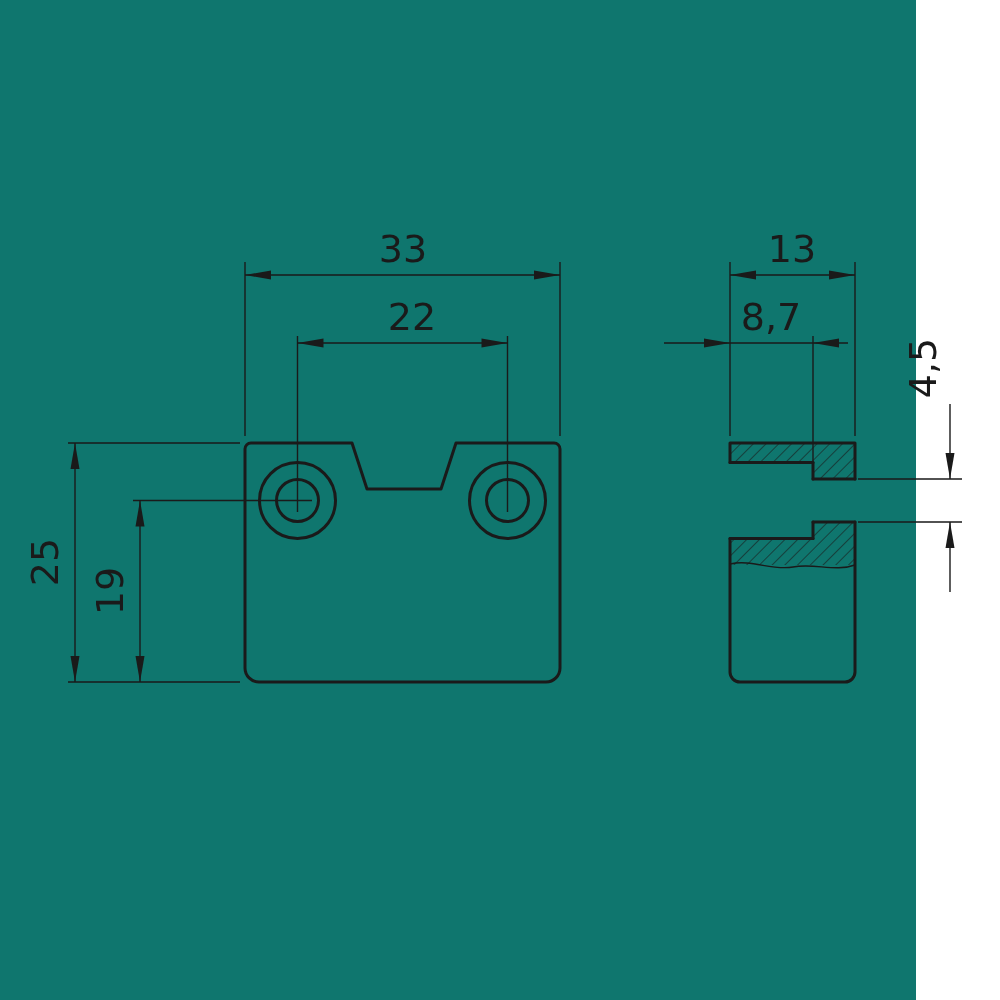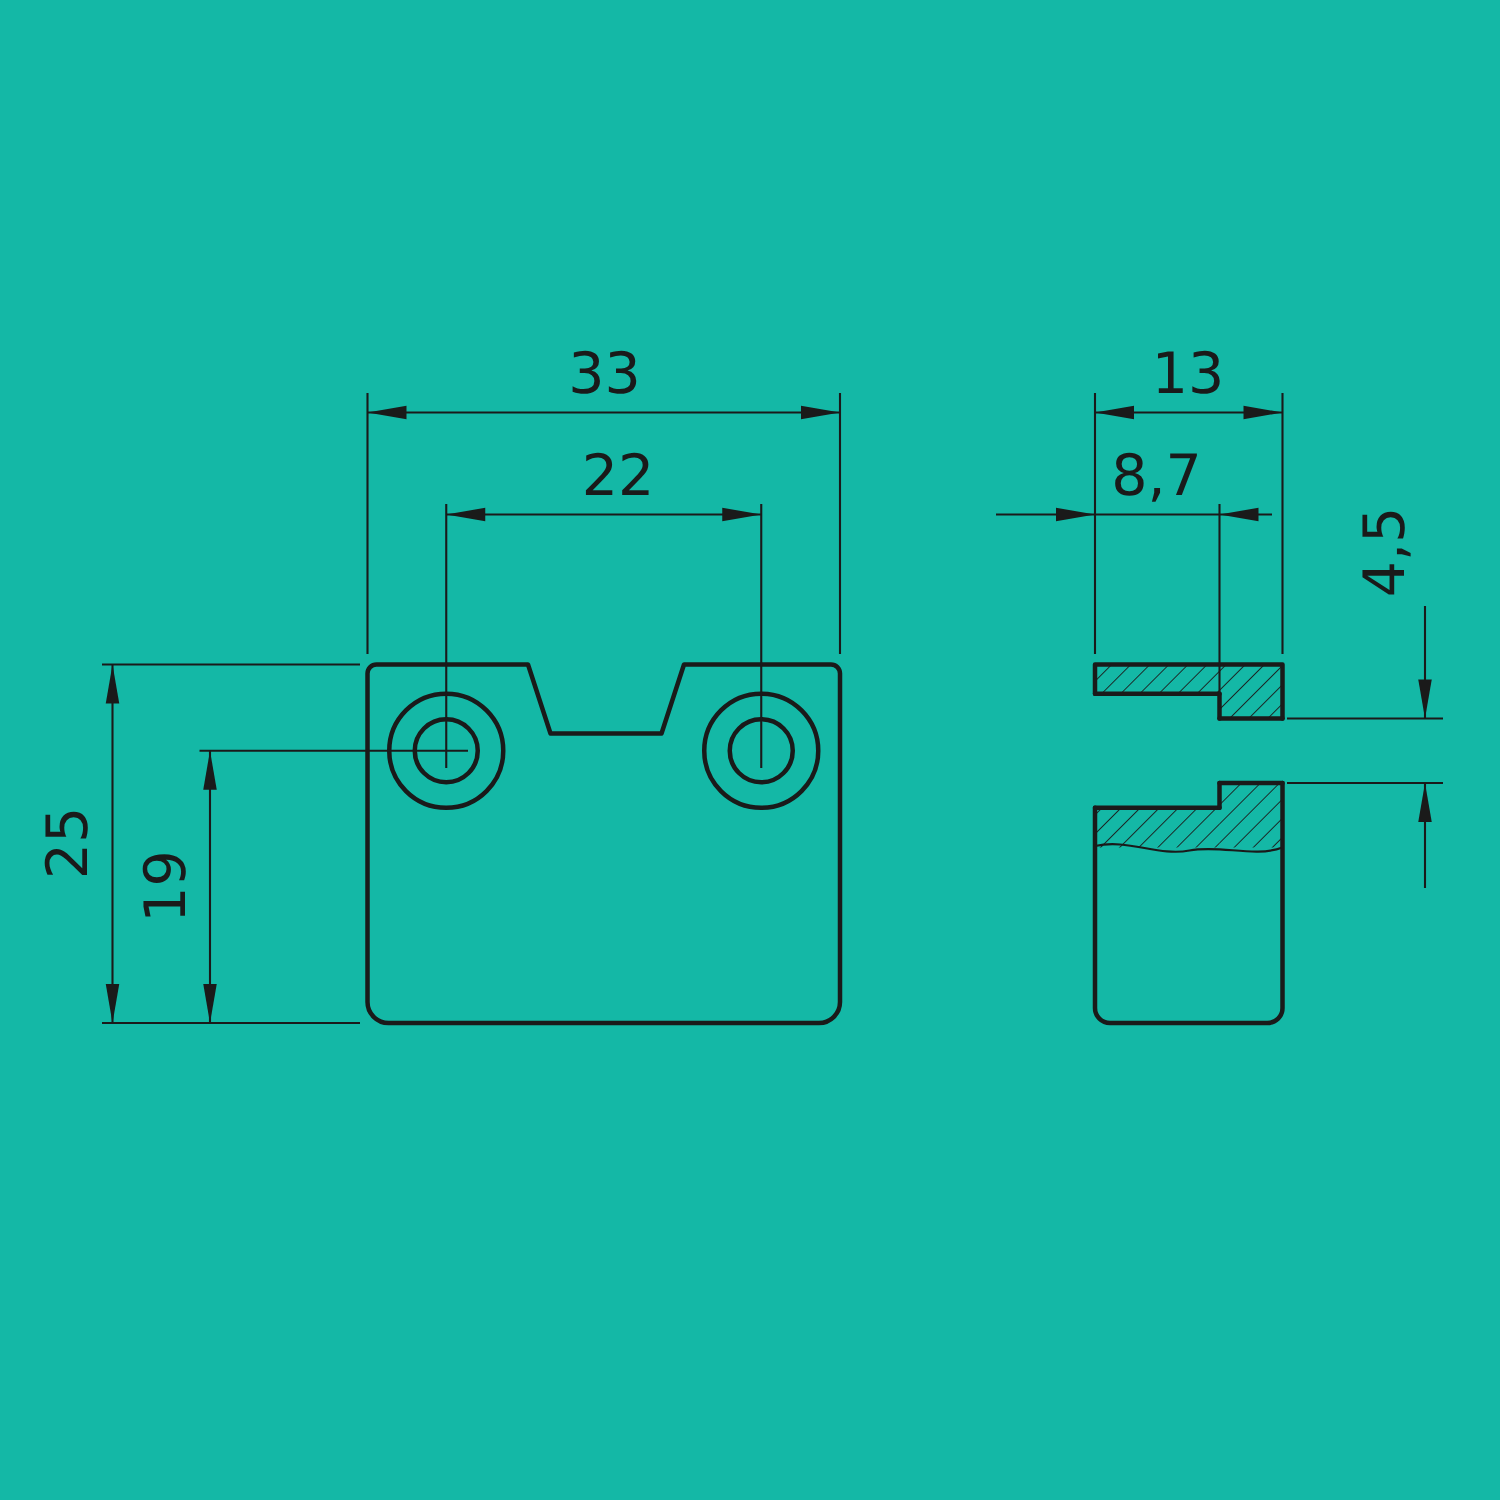--- a/index.html
+++ b/index.html
@@ -2,23 +2,23 @@
 <html><head>
 <meta charset="utf-8">
 <style>
   html, body {
     margin: 0;
     padding: 0;
     background: #ffffff;
   }
   .stage {
     position: relative;
-    width: 1000px;
+    width: 916px;
     height: 1000px;
-    background: #14b8a6;
+    background: #0f766e;
     font-family: "DejaVu Sans", "Liberation Sans", sans-serif;
   }
   svg text {
     font-family: "DejaVu Sans", "Liberation Sans", sans-serif;
     font-size: 38px;
     fill: #1a1a1a;
   }
   .thick { stroke: #1a1a1a; stroke-width: 3; fill: none; stroke-linecap: round; stroke-linejoin: round; }
   .thin  { stroke: #1a1a1a; stroke-width: 1.4; fill: none; stroke-linecap: butt; }
   .arrow { fill: #1a1a1a; stroke: none; }

